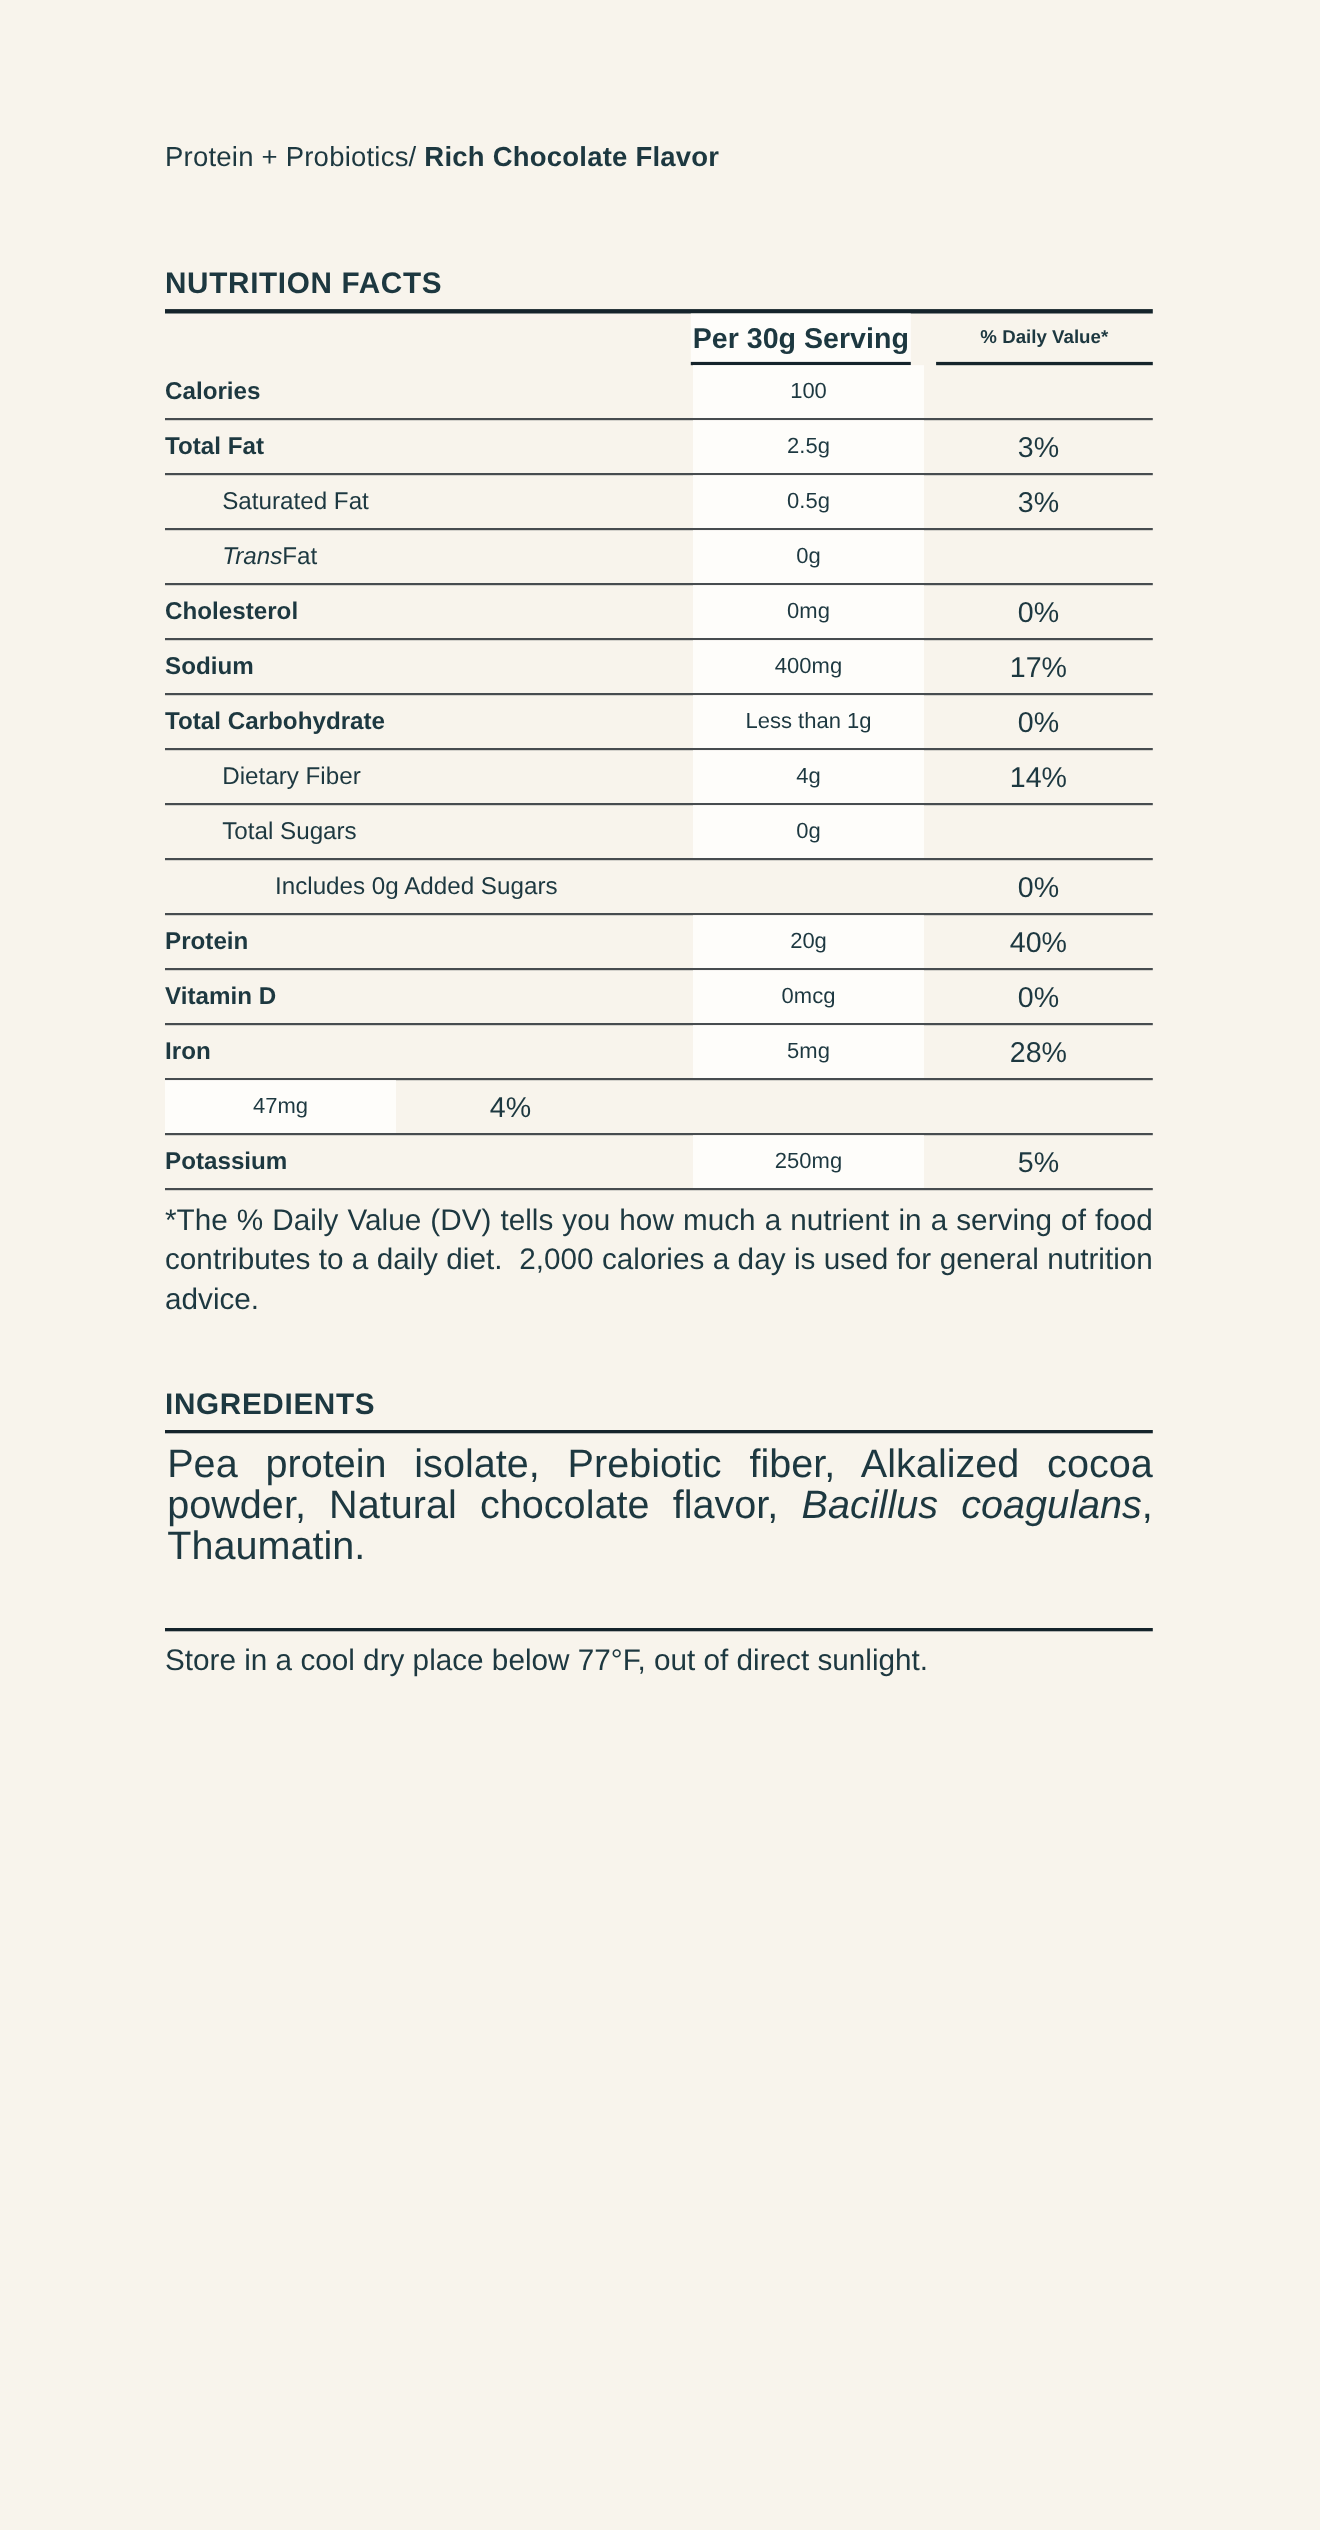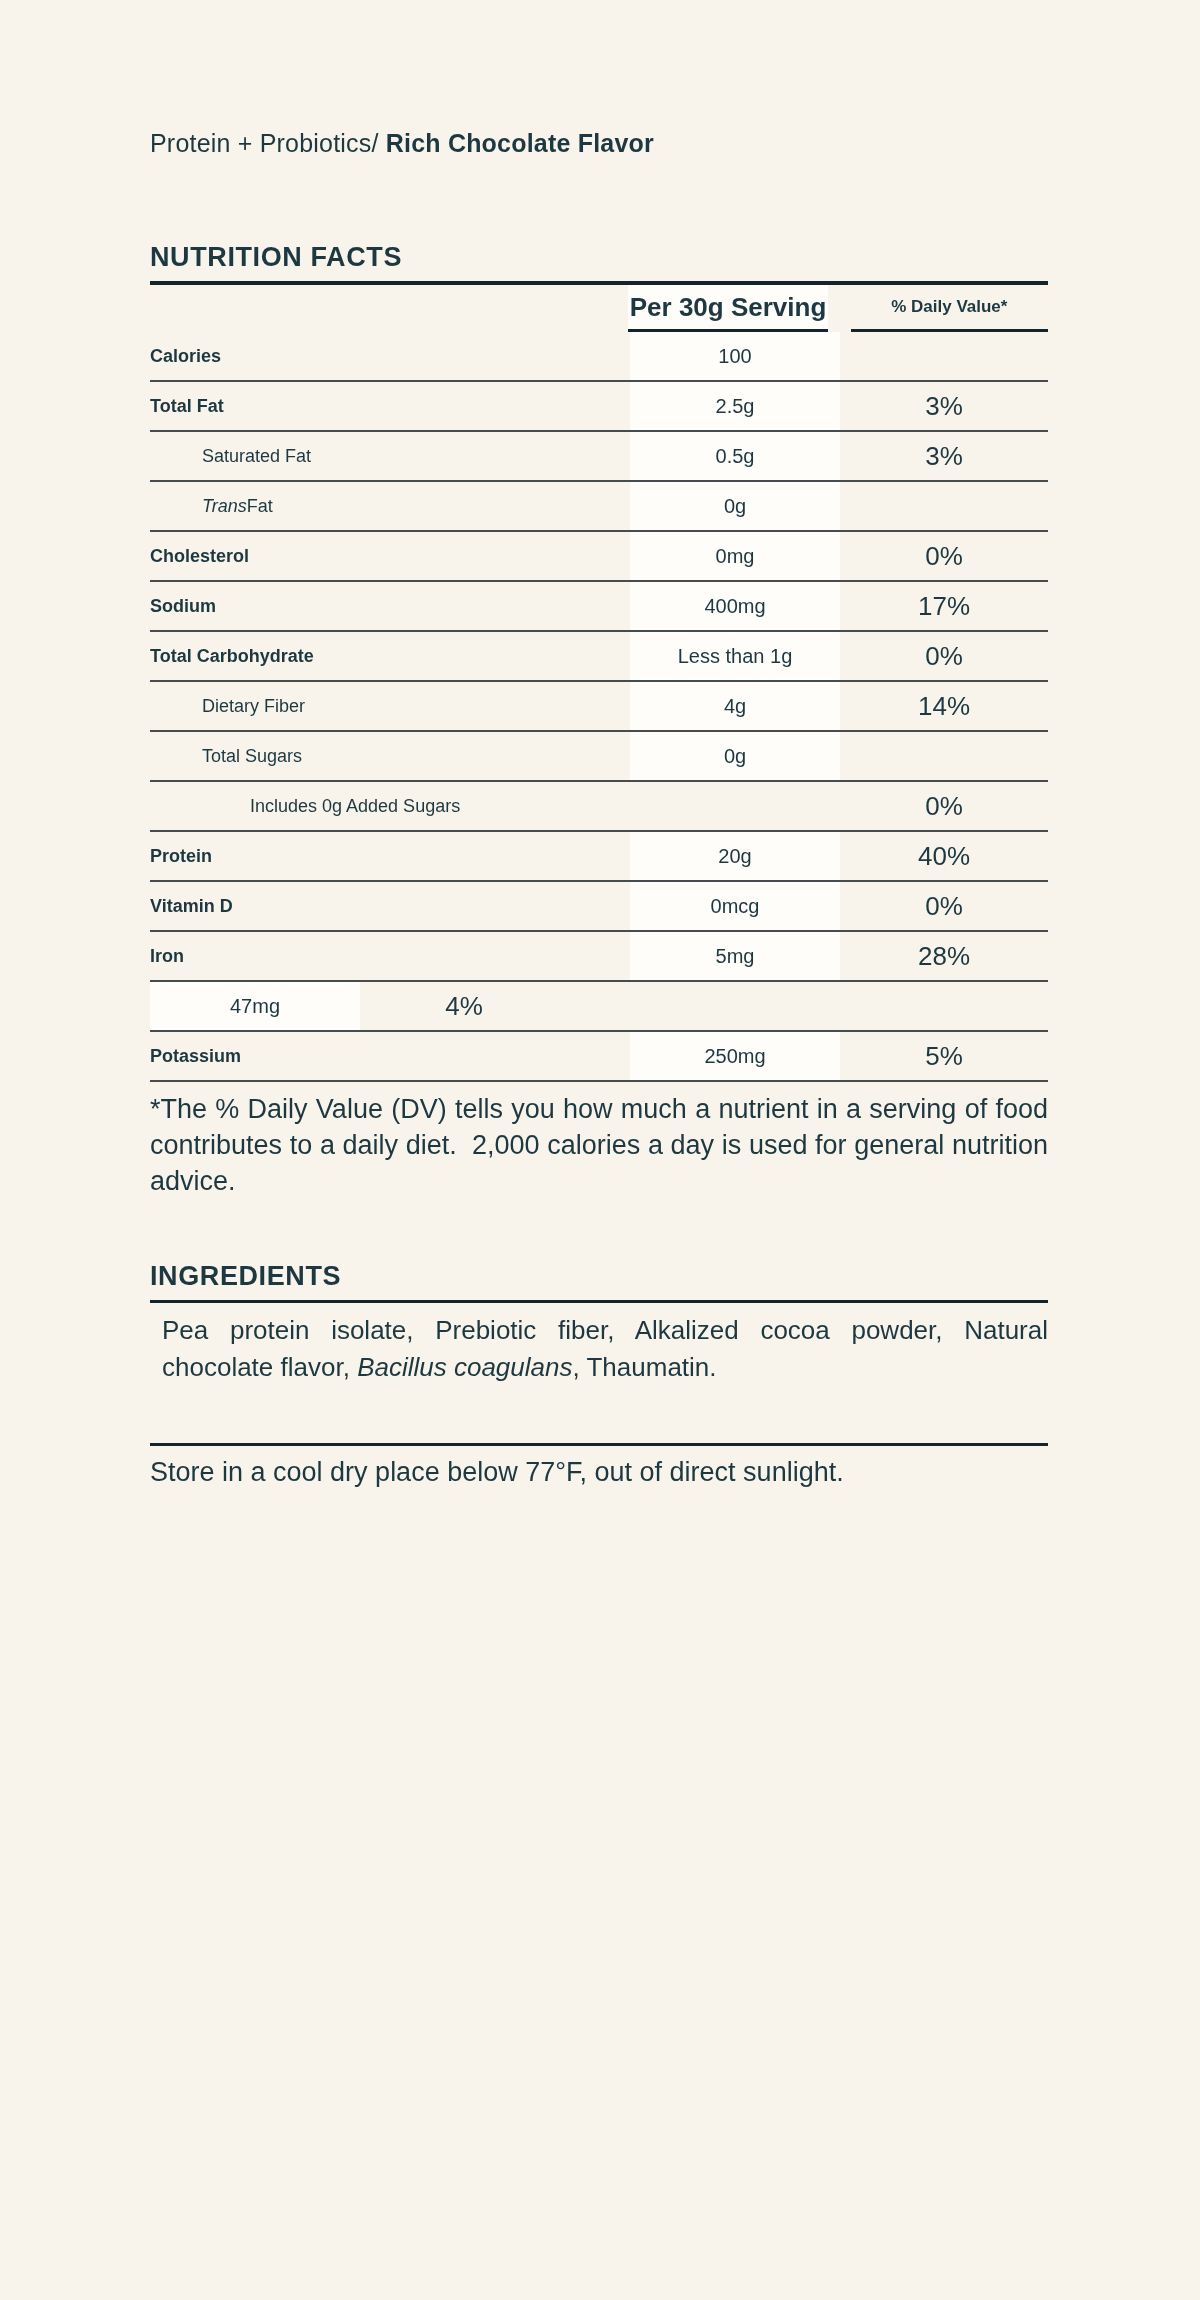--- a/index.html
+++ b/index.html
@@ -51,21 +51,21 @@
     border-bottom:3px solid var(--heavy);
     display:flex; align-items:center; justify-content:center;
     font-weight:700; font-size:17px;
   }
   .nf-row{
     display:flex; height:50px;
     border-bottom:2px solid var(--line);
   }
   .nf-label{
     width:480px; display:flex; align-items:center;
-    font-size:18px;
+    font-size:22px;
   }
   .nf-label.bold{ font-weight:700; }
   .nf-label.indent-1{ padding-left:52px; }
   .nf-label.indent-2{ padding-left:100px; }
   .nf-label i{ font-style:italic; }
   .nf-value{
     width:210px; background:var(--band);
     display:flex; align-items:center; justify-content:center;
     font-size:20px;
   }
@@ -83,22 +83,22 @@
 
   
   .ing-heading{
     margin-top:63px;
     font-size:27px; line-height:29px; font-weight:700;
     letter-spacing:0.6px;
     padding-bottom:9px;
     border-bottom:3px solid var(--heavy);
   }
   .ing-text{
-    margin:9px 0 0 12px;
-    font-size:26px; line-height:37px;
+    margin:9px 0 0 2px;
+    font-size:36px; line-height:37px;
     text-align:justify;
   }
   .ing-text i{ font-style:italic; }
 
   
   .storage-block{
     margin-top:57px;
     border-top:3px solid var(--heavy);
     padding-top:10px;
   }

